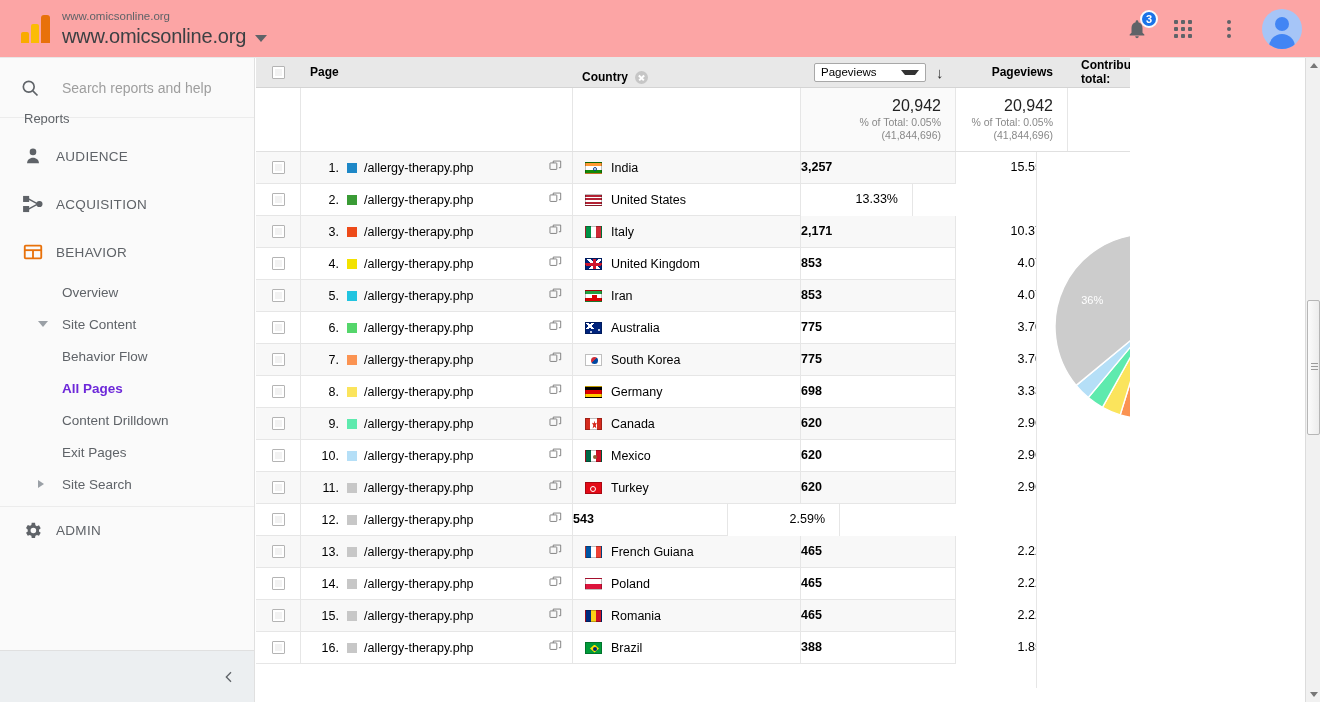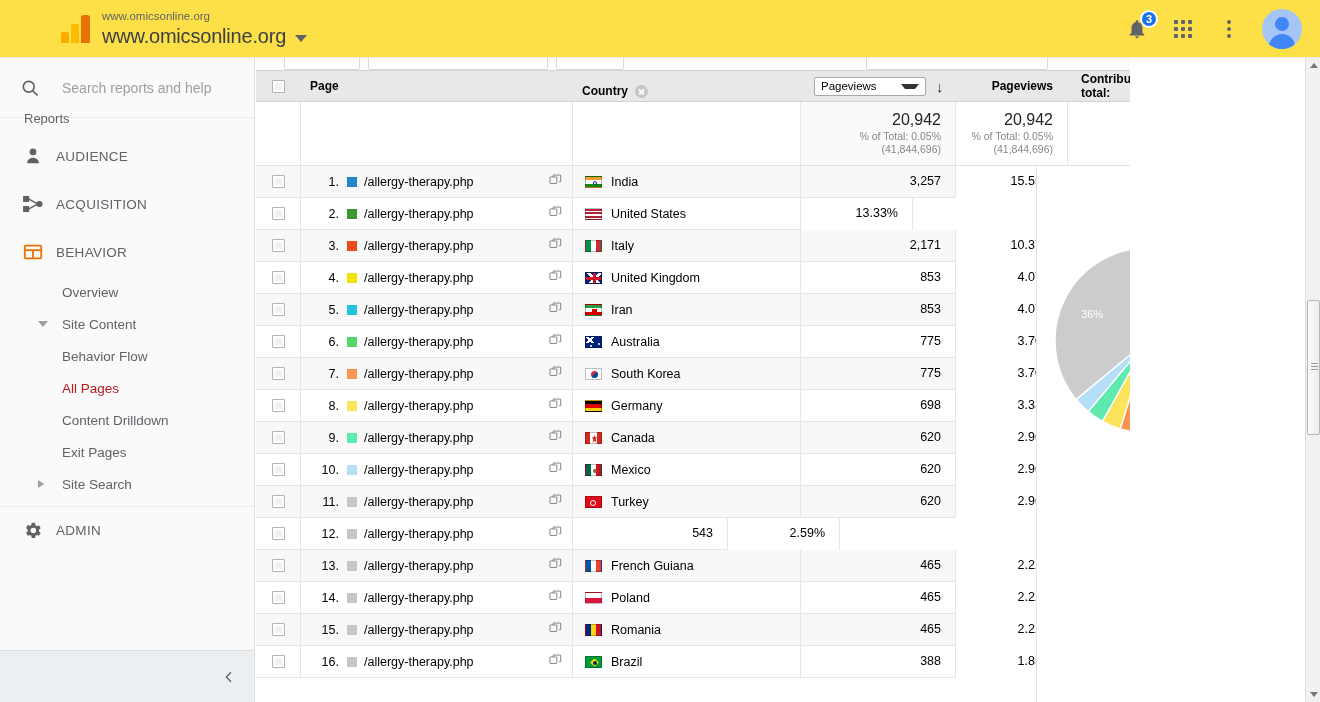--- a/index.html
+++ b/index.html
@@ -8,25 +8,24 @@
     width: 1320px; height: 702px;
     overflow: hidden;
     font-family: "Liberation Sans", sans-serif;
     background: #fff;
     -webkit-font-smoothing: antialiased;
   }
 
   
   #topbar {
     position: absolute; left: 0; top: 0; width: 1320px; height: 58px;
-    background: #fde047;
+    background: #fca5a5;
     border-bottom: 1px solid #e8e8e8;
     display: flex; align-items: center;
     z-index: 40;
-    padding-left: 40px;
   }
   #ga-logo { width: 56px; display: flex; justify-content: center; align-items: flex-end; padding-left: 16px; }
   .bar-a, .bar-b, .bar-c { display: inline-block; border-radius: 2px 2px 0 0; margin-right: 2px; vertical-align: bottom; }
   .bar-a { width: 8px; height: 11px; background: #f9ab00; }
   .bar-b { width: 8px; height: 19px; background: #fbbc04; }
   .bar-c { width: 9px; height: 28px; background: #e8710a; border-radius: 3px 3px 0 0; }
   #acct-block { padding-left: 6px; line-height: 1; }
   #acct-sub { font-size: 11.5px; color: #5f6368; padding-bottom: 4px; }
   #acct-row { display: flex; align-items: center; }
   #acct-title { font-size: 20px; color: #3c4043; letter-spacing: -0.2px; }
@@ -73,42 +72,42 @@
     padding-left: 22px; cursor: pointer; color: #5f6368;
   }
   .nav-item .nv-ico { width: 34px; display: flex; align-items: center; color: #5f6368; }
   .nav-item .nv-lbl { font-size: 13.5px; letter-spacing: 0.3px; color: #5f6368; }
   .nav-item.active .nv-lbl { color: #5f6368; }
   .nav-item.active .nv-ico { color: #e8710a; }
   .sub-item {
     height: 32px; display: flex; align-items: center;
     padding-left: 62px; font-size: 13.5px; color: #5f6368; cursor: pointer;
   }
-  .sub-item.sel { color: #b91c1c; font-weight: normal; }
+  .sub-item.sel { color: #6d28d9; font-weight: bold; }
   .sub-item .tri {
     position: absolute; left: 38px;
     width: 0; height: 0;
     border-top: 4px solid transparent; border-bottom: 4px solid transparent;
     border-left: 6px solid #9aa0a6;
   }
   .sub-item .tri.down {
     border-left: 5px solid transparent; border-right: 5px solid transparent;
     border-top: 6px solid #9aa0a6; border-bottom: none;
   }
   .sub-item { position: relative; }
   #admin-row { border-top: 1px solid #ececec; margin-top: 6px; }
   #sb-footer {
     position: absolute; left: 0; bottom: 0; width: 255px; height: 52px;
     background: #eceff1; border-top: 1px solid #e0e0e0;
     display: flex; align-items: center; justify-content: flex-end; padding-right: 18px;
   }
 
   
   #main {
-    position: absolute; left: 256px; top: 58px;
+    position: absolute; left: 256px; top: 44px;
     width: 874px; height: 644px; background: #fff; overflow: hidden;
   }
   
   #toolbar-strip { position: absolute; left: 0; top: 0; width: 1049px; height: 12px; background: #fbfbfb; }
   .tb-ghost { position: absolute; top: -14px; height: 26px; border: 1px solid #d8d8d8; border-radius: 2px; background: #fff; }
 
   #thead {
     position: absolute; left: 0; top: 12px; width: 1049px; height: 32px;
     background: #e8e8e8; border-top: 1px solid #d4d4d4; border-bottom: 1px solid #d4d4d4;
     display: flex; align-items: center; font-size: 12px; font-weight: bold; color: #000;
@@ -164,21 +163,21 @@
   }
   .rank { width: 30px; text-align: right; color: #000; font-size: 12.5px; margin-right: 8px; }
   .sw { width: 10px; height: 10px; flex: none; margin-right: 7px; }
   .pname { color: #000; font-size: 12.5px; }
   .ext-ico { margin-left: auto; margin-right: 10px; color: #777; cursor: pointer; flex: none; }
   .c-country {
     width: 228px; display: flex; align-items: center; gap: 9px;
     border-left: 1px solid #e6e6e6; height: 32px; padding-left: 12px; color: #000;
   }
   .flag { width: 17px; height: 12px; flex: none; border: 1px solid rgba(0,0,0,.25); position: relative; overflow: hidden; }
-  .c-m1 { width: 155px; text-align: right; padding-right: 14px; font-weight: normal; color: #000;
+  .c-m1 { width: 155px; text-align: left; padding-right: 14px; font-weight: bold; color: #000;
           border-left: 1px solid #e6e6e6; height: 32px; line-height: 31px; }
   .c-m2 { width: 112px; text-align: right; padding-right: 14px; color: #000;
           border-left: 1px solid #e6e6e6; height: 32px; line-height: 31px; background: #fff; }
   .c-rest { flex: 1; height: 32px; border-left: 1px solid #e6e6e6; background: #fff; }
 
   #tbody { position: absolute; left: 0; top: 108px; width: 1049px; height: 536px; overflow: hidden; }
 
   
   #pie-panel {
     position: absolute; left: 780px; top: 108px; width: 269px; height: 536px;

